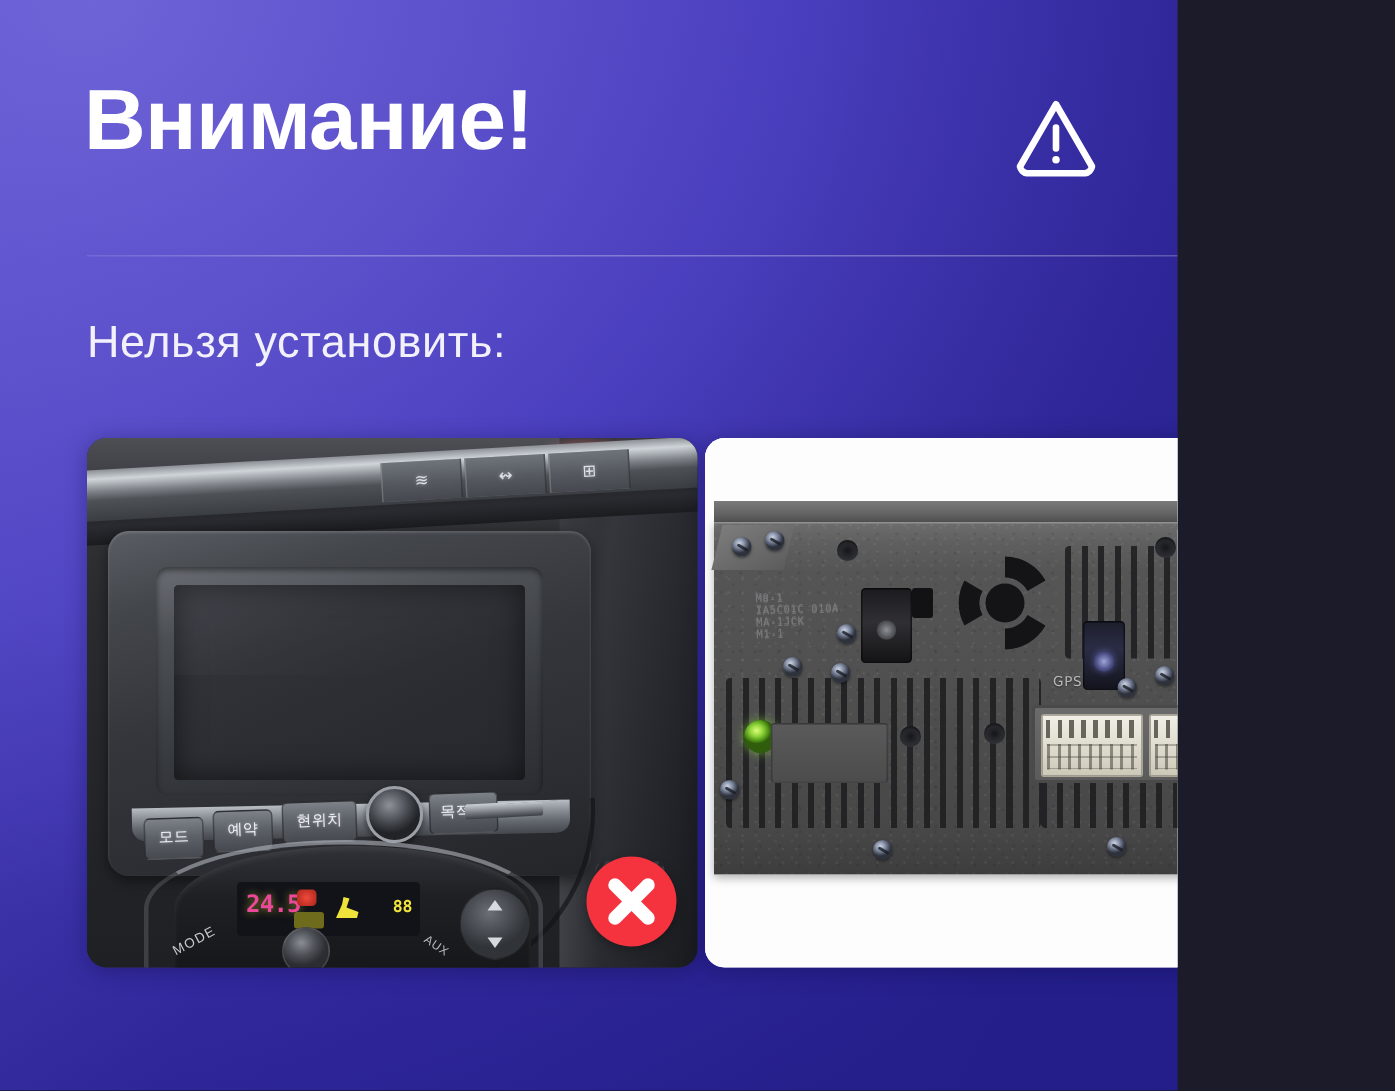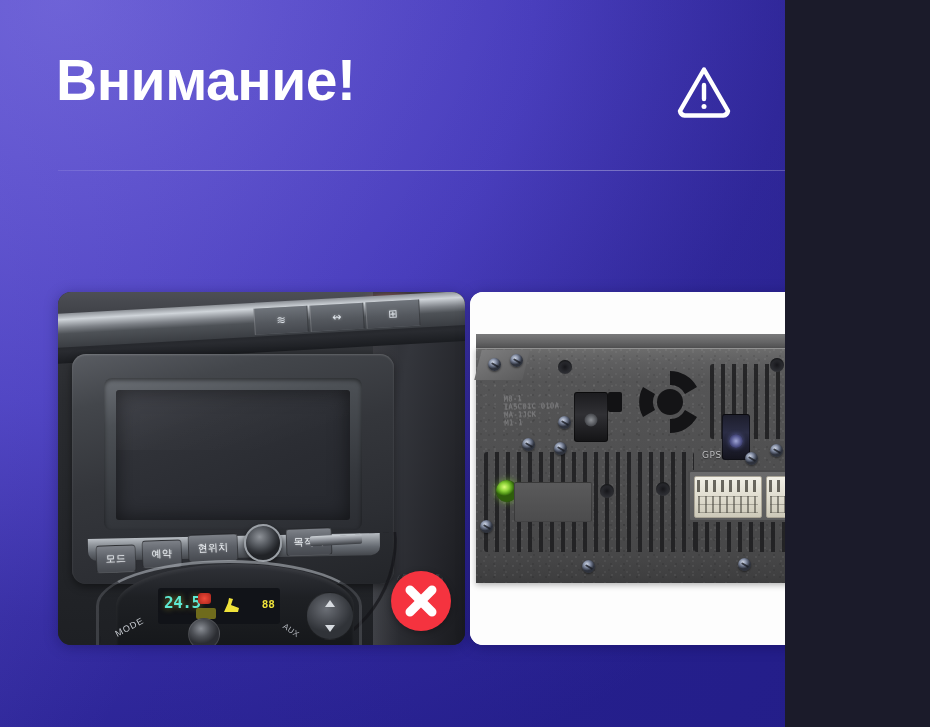--- a/index.html
+++ b/index.html
@@ -200,21 +200,21 @@
     border-top:3px solid rgba(190,196,203,0.55);
     border-left:3px solid rgba(150,156,163,0.25);
     border-right:3px solid rgba(150,156,163,0.25);
   }
   .lcd{
     position:absolute; left:100px; top:296px; width:122px; height:36px;
     background:#111318; border-radius:3px;
   }
   .lcd-temp{
     position:absolute; left:6px; top:5px;
-    color:#5eead4; font-size:16px; font-weight:700; letter-spacing:-0.5px;
+    color:#ec4899; font-size:16px; font-weight:700; letter-spacing:-0.5px;
     font-family:"DejaVu Sans Mono", monospace;
     text-shadow:0 0 6px rgba(242,229,59,0.55);
   }
   .lcd-deg{ position:absolute; left:44px; top:5px; color:#f2e53b; font-size:8px; }
   .lcd-seat{
     position:absolute; left:62px; top:7px; width:22px; height:20px;
   }
   .lcd-red{
     position:absolute; left:40px; top:5px; width:13px; height:11px;
     background:radial-gradient(circle,#f04a3a,#a8241b);
@@ -422,20 +422,21 @@
   <div class="warn-triangle">
     <svg viewBox="0 0 58 56" width="58" height="56" aria-hidden="true">
       <path d="M29 5.5 L53 47 A5.5 5.5 0 0 1 48.3 51.5 L9.7 51.5 A5.5 5.5 0 0 1 5 47 Z" fill="none" stroke="#ffffff" stroke-width="4.4" stroke-linejoin="round"></path>
       <line x1="29" y1="21" x2="29" y2="35" stroke="#ffffff" stroke-width="4.4" stroke-linecap="round"></line>
       <circle cx="29" cy="42.5" r="2.5" fill="#ffffff"></circle>
     </svg>
   </div>
 
   <div class="divider"></div>
 
+  <h2 class="subtitle">Нельзя установить:</h2>
 
   <div class="photo-card" id="card-left">
     <div class="scene">
       <div class="dash-base"></div>
       <div class="dash-pillar"></div>
       <div class="dash-pillar-hi"></div>
       <div class="red-reflect"></div>
       <div class="red-reflect2"></div>
 
       <div class="top-strip-dark"></div>

